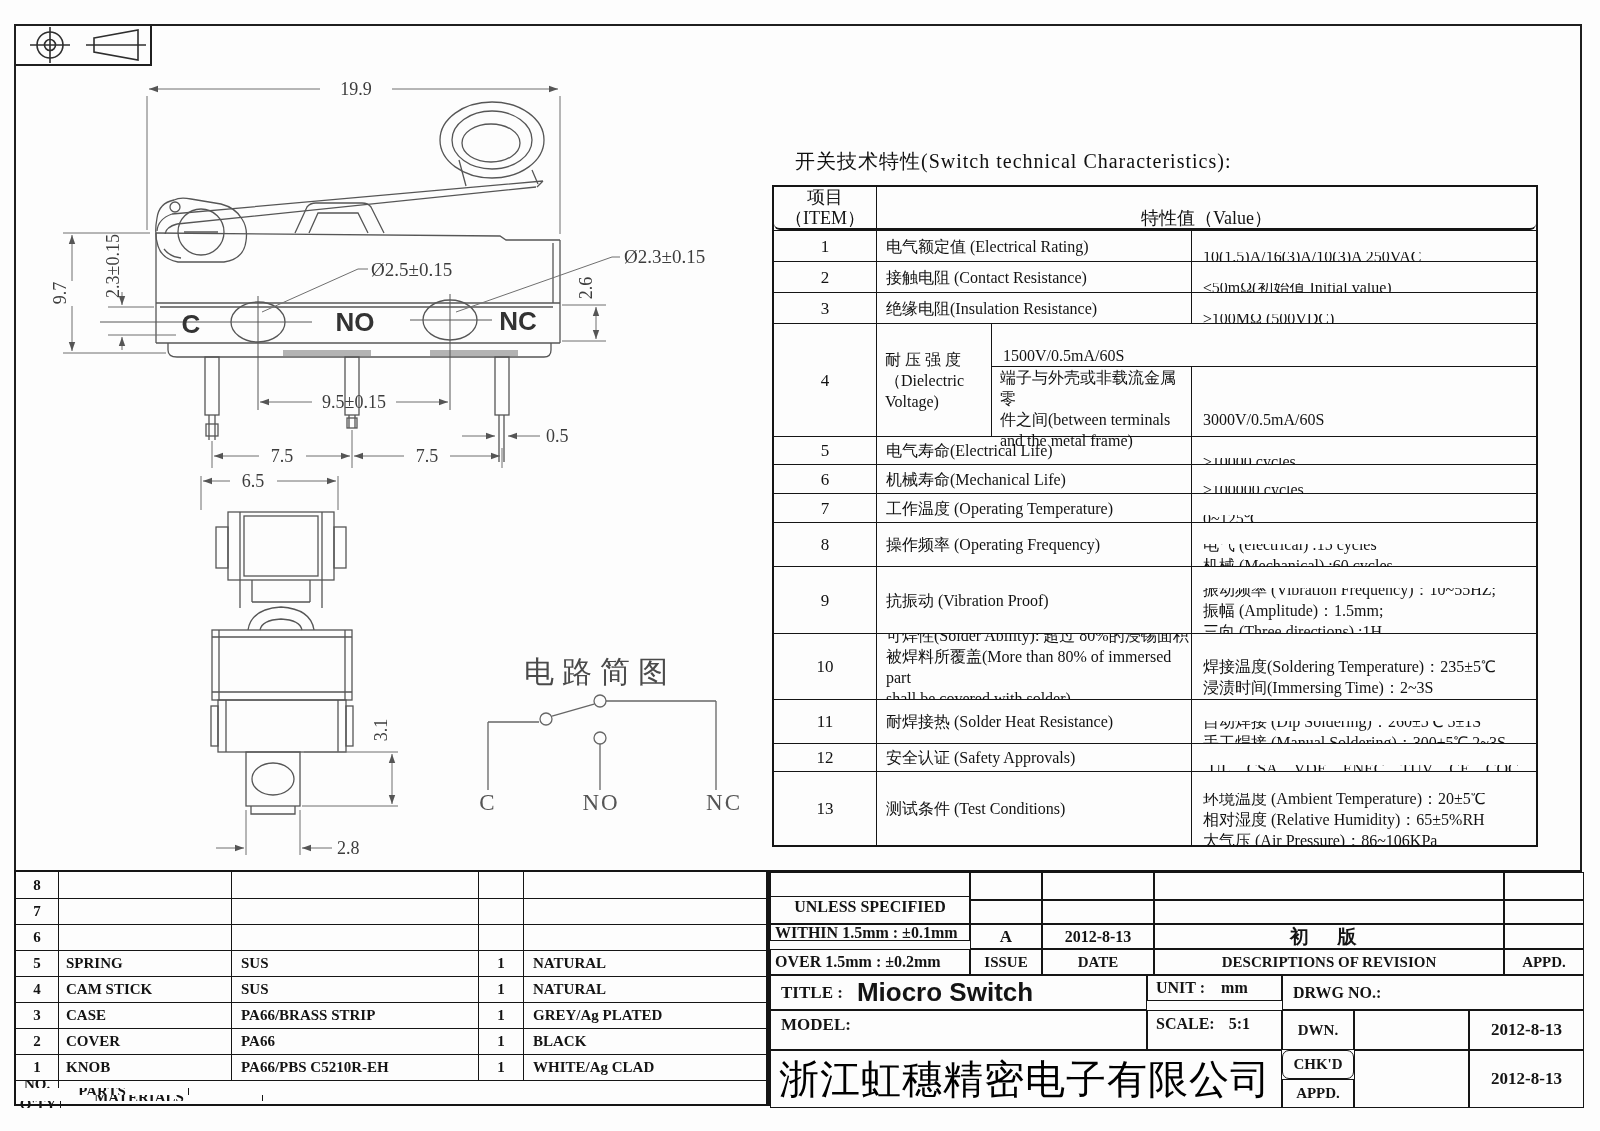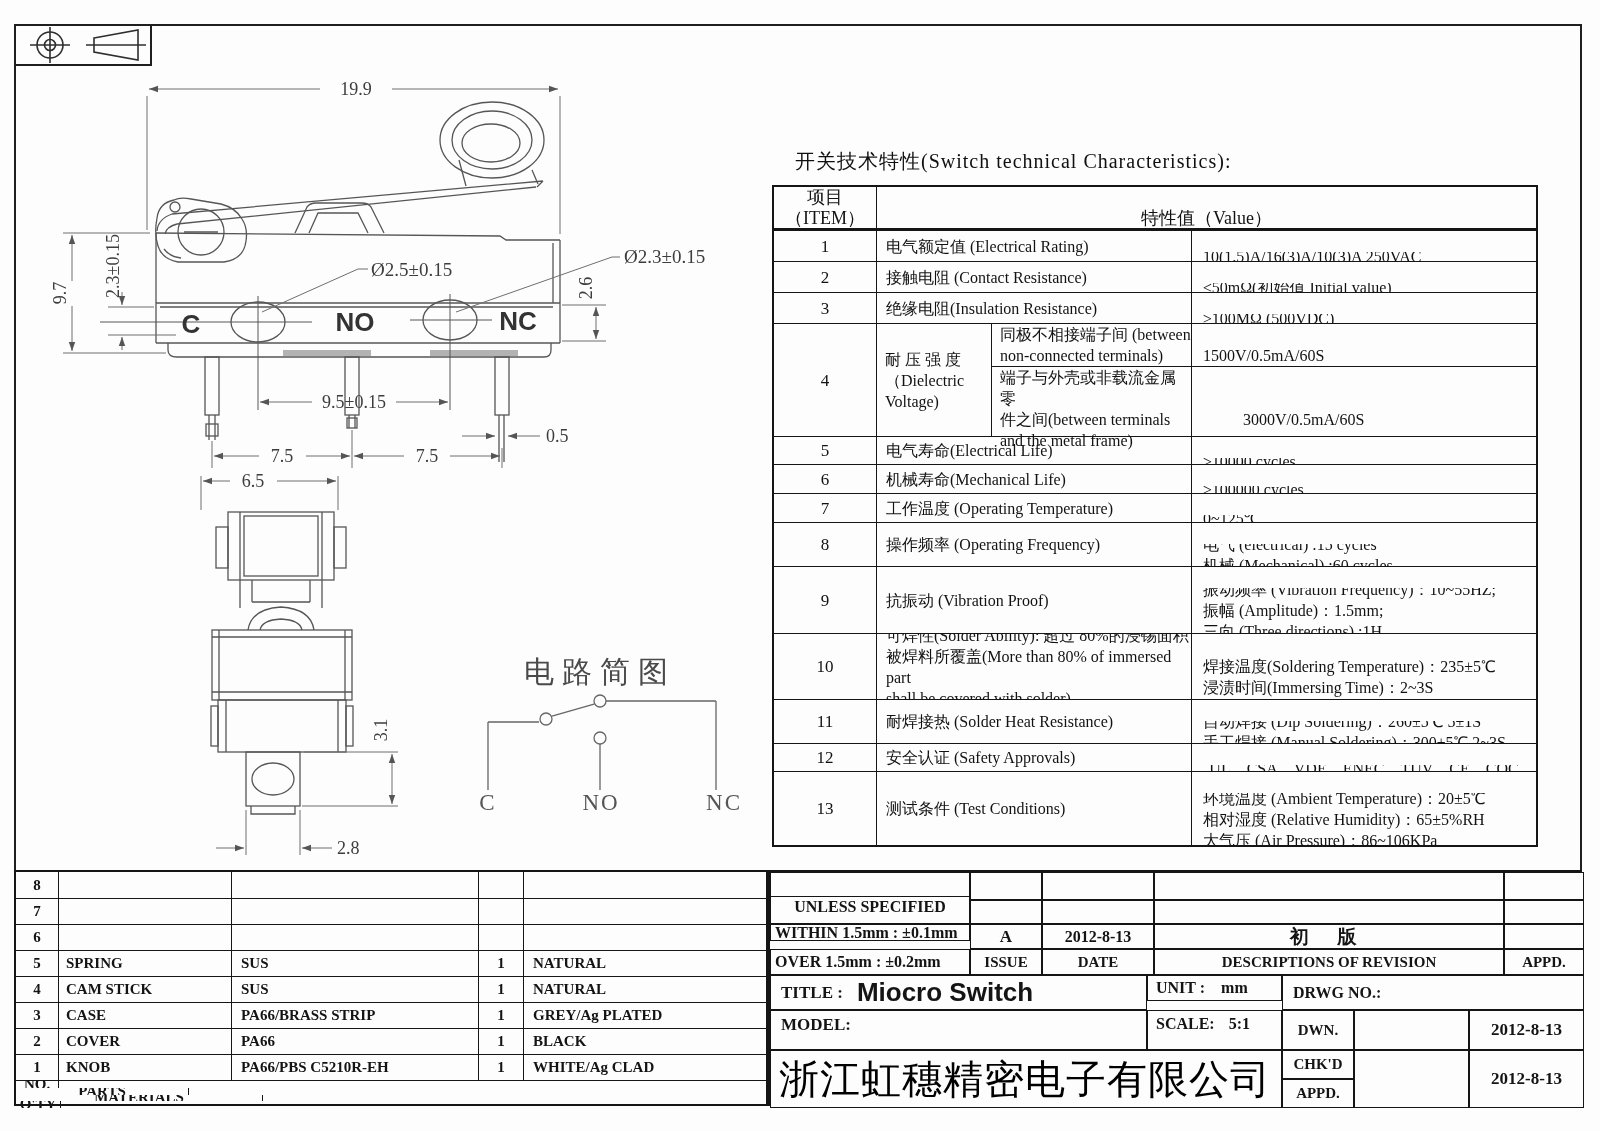--- a/index.html
+++ b/index.html
@@ -9,21 +9,21 @@
     -webkit-font-smoothing:antialiased;
   }
   .abs { position:absolute; box-sizing:border-box; }
   
   #sheet-border { left:14px; top:24px; width:1568px; height:1082px; border:2px solid #1f1f1f; }
   #projection-box { left:14px; top:24px; width:138px; height:42px; border:2px solid #1f1f1f; background:#fdfdfd; }
   
   #spec-title { left:795px; top:148px; font-size:20px; color:#101010; letter-spacing:1px; }
   #spec-table { left:772px; top:185px; width:766px; border:2px solid #151515; background:#fdfdfd; }
   .srow { display:flex; border-top:1px solid #151515; box-sizing:border-box; }
-  .srow.first { border-top:none; }
+  .srow.first { border-top:none;border-radius:6px; }
   .sc { box-sizing:border-box; border-right:1px solid #151515; display:flex; flex-direction:column;
         justify-content:center; font-size:16px; line-height:21px; color:#121212; overflow:hidden; }
   .sc.item  { width:103px; align-items:center; font-size:17px; }
   .sc.param { width:315px; padding-left:9px; }
   .sc.value { flex:1; border-right:none; padding-left:11px;margin-top:21px; }
   .sc.ctr   { align-items:center; padding-left:0; }
   .sc.hd    { align-items:center; justify-content:center; font-size:18px; }
   .hdr-row  { border-bottom:2px solid #151515; }
   
   #parts-table { left:14px; top:870px; width:754px; height:236px; border:2px solid #151515; background:#fdfdfd; }
@@ -250,29 +250,25 @@
 
   <div class="srow" style="height:113px">
     <div class="sc item">4</div>
     <div class="sc" style="width:115px; padding-left:8px;">
       <div>耐 压 强 度</div>
       <div>（Dielectric</div>
       <div>Voltage)</div>
     </div>
     <div style="flex:1; display:flex; flex-direction:column; box-sizing:border-box;">
       <div style="height:48px; display:flex; border-bottom:1px solid #151515; box-sizing:border-box;">
-        <div class="sc" style="width:200px; padding-left:8px;">
-          <div>同极不相接端子间 (between</div>
-          <div>non-connected terminals)</div>
-        </div>
         <div class="sc value">
             <div>1500V/0.5mA/60S</div>
           </div>
       </div>
-      <div style="flex:1; display:flex; box-sizing:border-box;gap:40px;">
+      <div style="flex:1; display:flex; box-sizing:border-box;">
         <div class="sc" style="width:200px; padding-left:8px;">
           <div>端子与外壳或非载流金属零</div>
           <div>件之间(between terminals</div>
           <div>and the metal frame)</div>
         </div>
         <div class="sc value">
             <div>3000V/0.5mA/60S</div>
           </div>
       </div>
     </div>
@@ -501,21 +497,21 @@
   <div class="cell c" style="left:512px; top:138px; width:72px; height:40px;">
     <span class="bserif t15">DWN.</span>
   </div>
   <div class="cell" style="left:584px; top:138px; width:115px; height:40px;"></div>
   <div class="cell c" style="left:699px; top:138px; width:115px; height:40px;">
     <span class="bserif t17">2012-8-13</span>
   </div>
   <div class="cell" style="left:0; top:178px; width:512px; height:58px; padding-left:8px;">
     <span id="company-cell">浙江虹穗精密电子有限公司</span>
   </div>
-  <div class="cell c" style="left:512px; top:178px; width:72px; height:29px;">
+  <div class="cell c" style="left:512px; top:178px; width:72px; height:29px;border-radius:7px;">
     <span class="bserif t15">CHK'D</span>
   </div>
   <div class="cell c" style="left:512px; top:207px; width:72px; height:29px;">
     <span class="bserif t15">APPD.</span>
   </div>
   <div class="cell" style="left:584px; top:178px; width:115px; height:58px;"></div>
   <div class="cell c" style="left:699px; top:178px; width:115px; height:58px;">
     <span class="bserif t17">2012-8-13</span>
   </div>
 </div>

